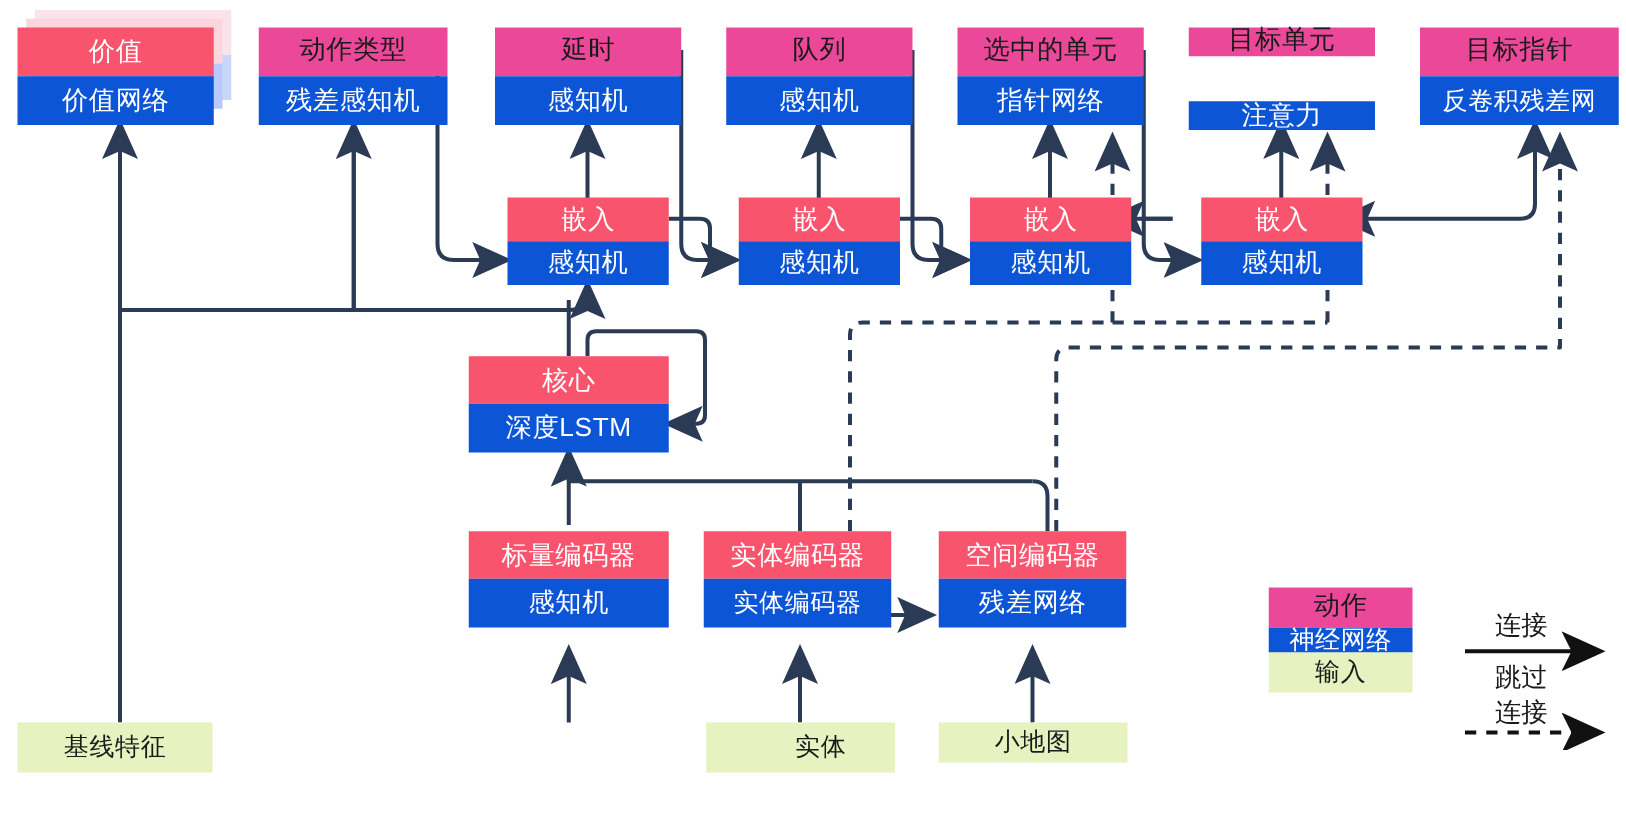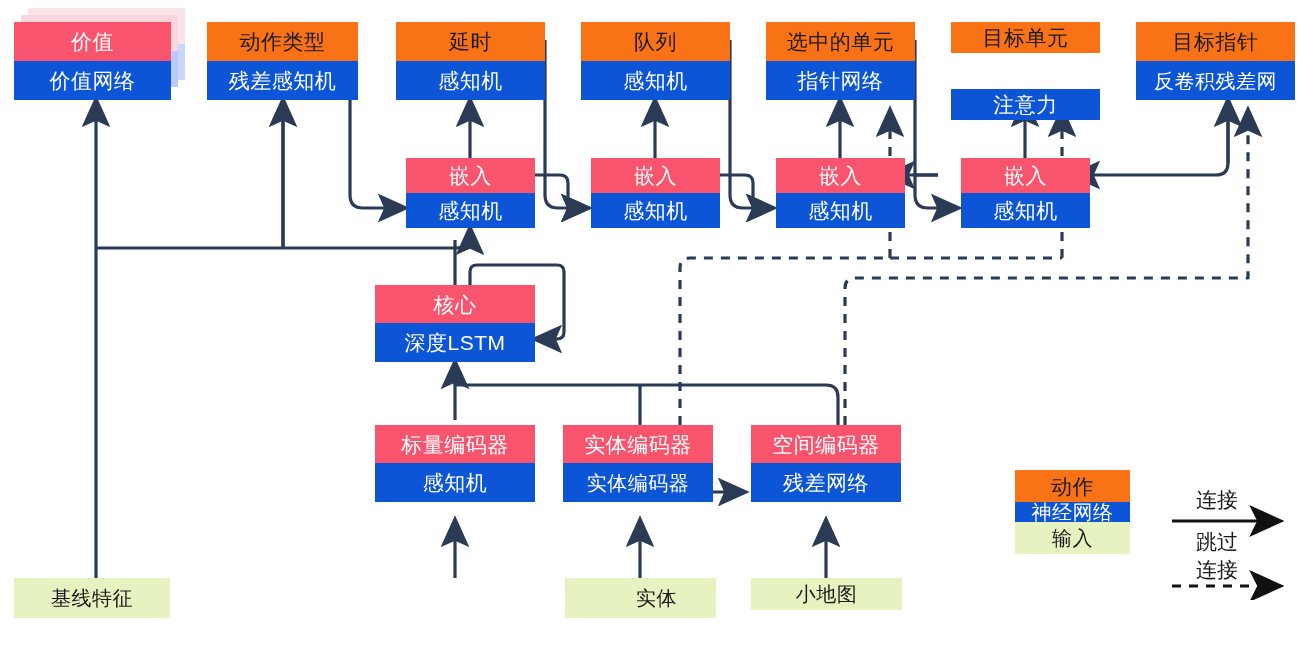--- a/index.html
+++ b/index.html
@@ -3,21 +3,21 @@
 <meta charset="utf-8">
 <style>
   html,body{margin:0;padding:0;background:#ffffff;}
   body{font-family:"Liberation Sans","DejaVu Sans",sans-serif;}
   #canvas{position:relative;width:1301px;height:662px;background:#fff;overflow:hidden;}
   svg.wires{position:absolute;left:0;top:0;width:1301px;height:662px;pointer-events:none;}
 
   .node{position:absolute;box-sizing:border-box;display:flex;flex-direction:column;z-index:5;}
   .cell{box-sizing:border-box;display:flex;align-items:center;justify-content:center;
         line-height:1;white-space:nowrap;letter-spacing:.5px;}
-  .cell.action{background:#f97316;color:#1a1a1a;font-size:21px;}
+  .cell.action{background:#ec4899;color:#1a1a1a;font-size:21px;font-family:Liberation Mono, monospace;}
   .cell.output{background:#F9546E;color:#ffffff;font-size:21px;}
   .cell.nn{background:#0B55D6;color:#ffffff;font-size:21px;}
   .cell.input{background:#E6F2BF;color:#1a1a1a;font-size:20px;}
 
   .stack-shadow{position:absolute;z-index:3;}
   .sh1{background:#FCD6DF;}
   .sh1b{background:#B9C9FB;}
   .sh2{background:#FBE3EA;}
   .sh2b{background:#C8D6FC;}
 
@@ -137,21 +137,21 @@
   <div class="node" style="left:581px;top:22px;width:149px;height:78px;">
     <div class="cell action" style="height:39px;">队列</div>
     <div class="cell nn" style="height:39px;">感知机</div>
   </div>
 
   <div class="node" style="left:766px;top:22px;width:149px;height:78px;">
     <div class="cell action" style="height:39px;">选中的单元</div>
     <div class="cell nn" style="height:39px;">指针网络</div>
   </div>
 
-  <div class="node" style="left:951px;top:22px;width:149px;height:98px;gap:36px;">
+  <div class="node" style="left:951px;top:22px;width:149px;height:82px;gap:36px;">
     <div class="cell action" style="height:39px;">目标单元</div>
     <div class="cell nn" style="height:39px;">注意力</div>
   </div>
 
   <div class="node" style="left:1136px;top:22px;width:159px;height:78px;">
     <div class="cell action" style="height:39px;">目标指针</div>
     <div class="cell nn" style="height:39px;font-size:20px;">反卷积残差网</div>
   </div>
 
   <div class="node" style="left:406px;top:158px;width:129px;height:70px;">

